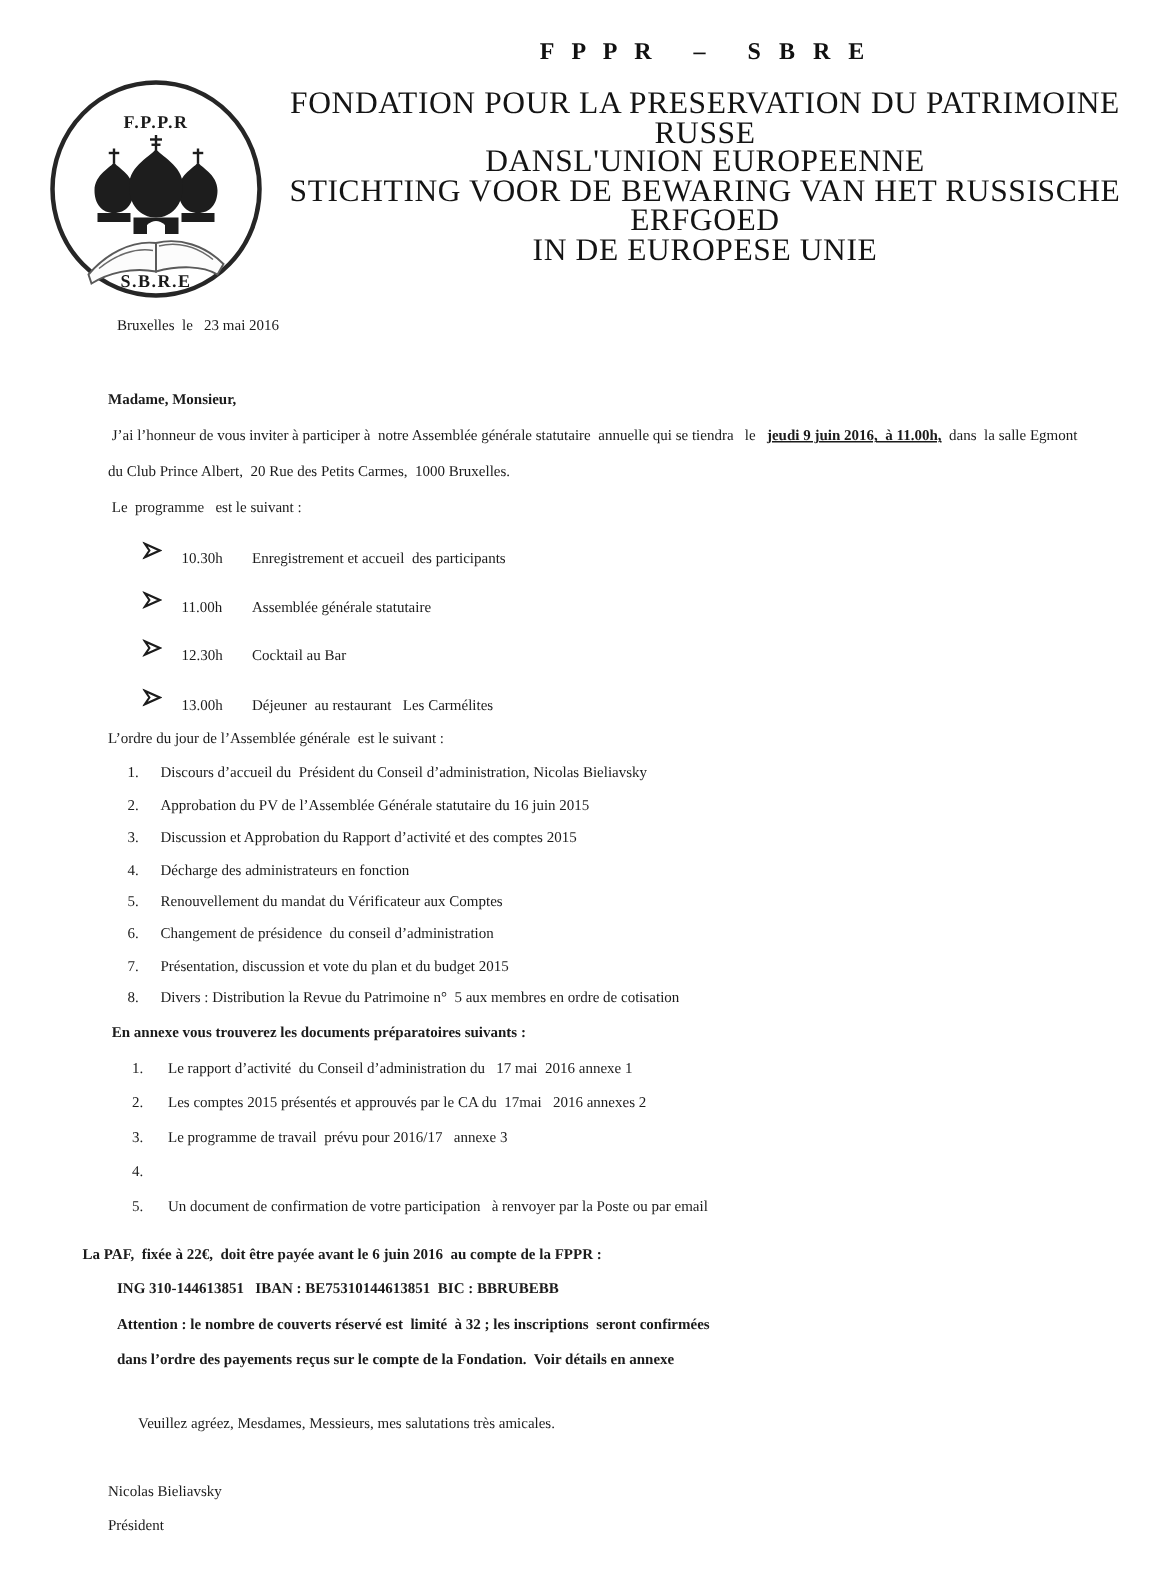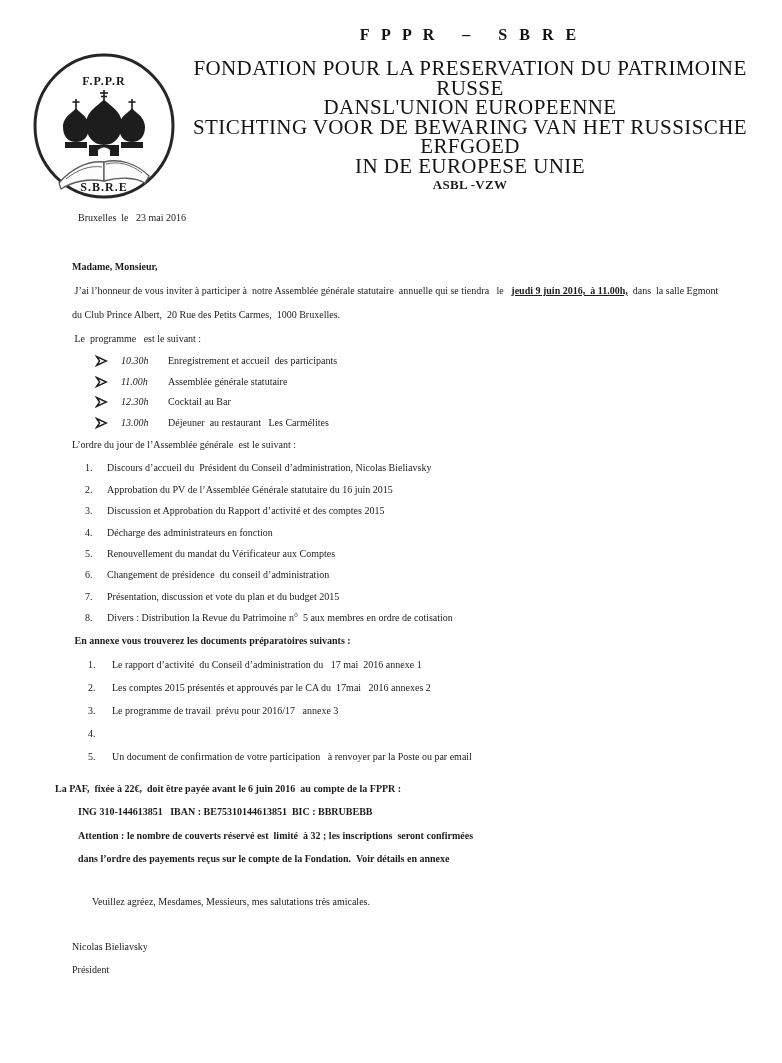--- a/index.html
+++ b/index.html
@@ -35,22 +35,22 @@
   .dateline { margin:14px 0 0 6px !important; line-height:24px; }
   .salutation { margin-top:25px !important; font-weight:700; line-height:24px; }
   .intro { line-height:24px; }
   .hl { font-weight:700; text-decoration:underline; }
   .program-intro { line-height:24px; }
 
   ul.program { list-style:none; margin:0; padding:0; }
   ul.program li { display:flex; align-items:baseline; line-height:20.6px; }
   .arrow-icon { flex:0 0 13px; margin-left:23px; align-self:center; }
   .arrow-icon svg { display:block; }
-  .program-time { flex:0 0 47px; margin-left:13px;font-style:italic; }
-  .program-label { white-space:pre-wrap; }
+  .program-time { flex:0 0 47px; margin-left:13px; }
+  .program-label { white-space:pre-wrap;margin-top:12px; }
 
   ol.plain { list-style:none; margin:0; padding:0; }
   ol.agenda li { line-height:21.4px; display:flex; align-items:baseline; }
   ol.agenda .num { flex:0 0 22px; margin-left:13px; }
   ol.annexes li { line-height:23px; display:flex; align-items:baseline; }
   ol.annexes .num { flex:0 0 24px; margin-left:16px; }
   .item-text { white-space:pre-wrap; }
 
   .agenda-intro { line-height:24px; }
   .annex-intro { line-height:24px; font-weight:700; white-space:pre-wrap; }
@@ -113,21 +113,20 @@
     </div>
     <div class="header-text">
       <div class="org-title">F P P R   –   S B R E</div>
       <div class="org-lines">
 
       <div class="org-line">FONDATION POUR LA PRESERVATION DU PATRIMOINE RUSSE</div>
           <div class="org-line">DANSL'UNION EUROPEENNE</div>
           <div class="org-line">STICHTING VOOR DE BEWARING VAN HET RUSSISCHE ERFGOED</div>
           <div class="org-line">IN DE EUROPESE UNIE</div>
         </div>
-      <div class="legal-form">ASBL -VZW</div>
     </div>
   </div>
 
   <div class="main">
 
     <p class="dateline pre">Bruxelles  le   23 mai 2016</p>
 
     <p class="salutation pre">Madame, Monsieur,</p>
 
     <p class="intro"><span class="pre"> J’ai l’honneur de vous inviter à participer à  notre Assemblée générale statutaire  annuelle qui se tiendra   le   </span><span class="hl pre">jeudi 9 juin 2016,  à 11.00h,</span><span class="pre">  dans  la salle Egmont  du Club Prince Albert,  20 Rue des Petits Carmes,  1000 Bruxelles.</span></p>

